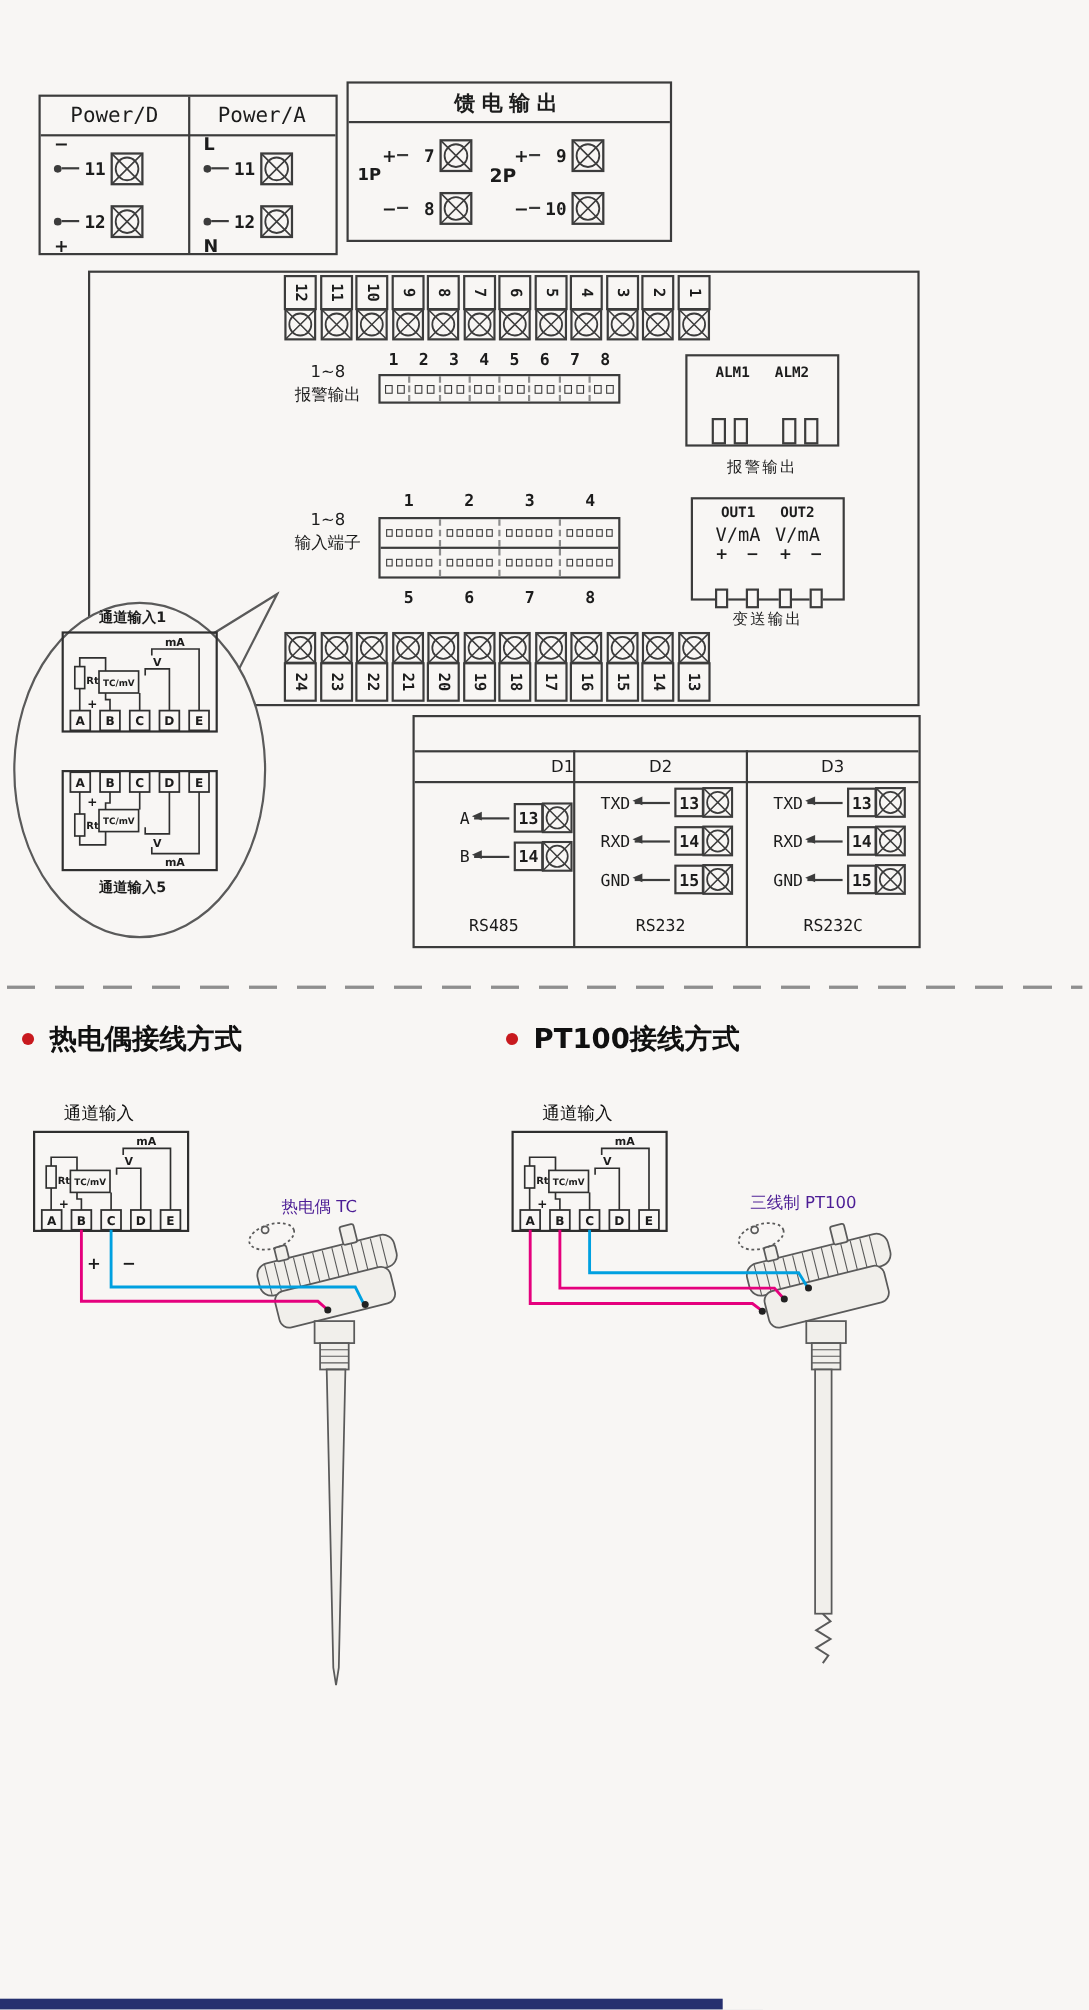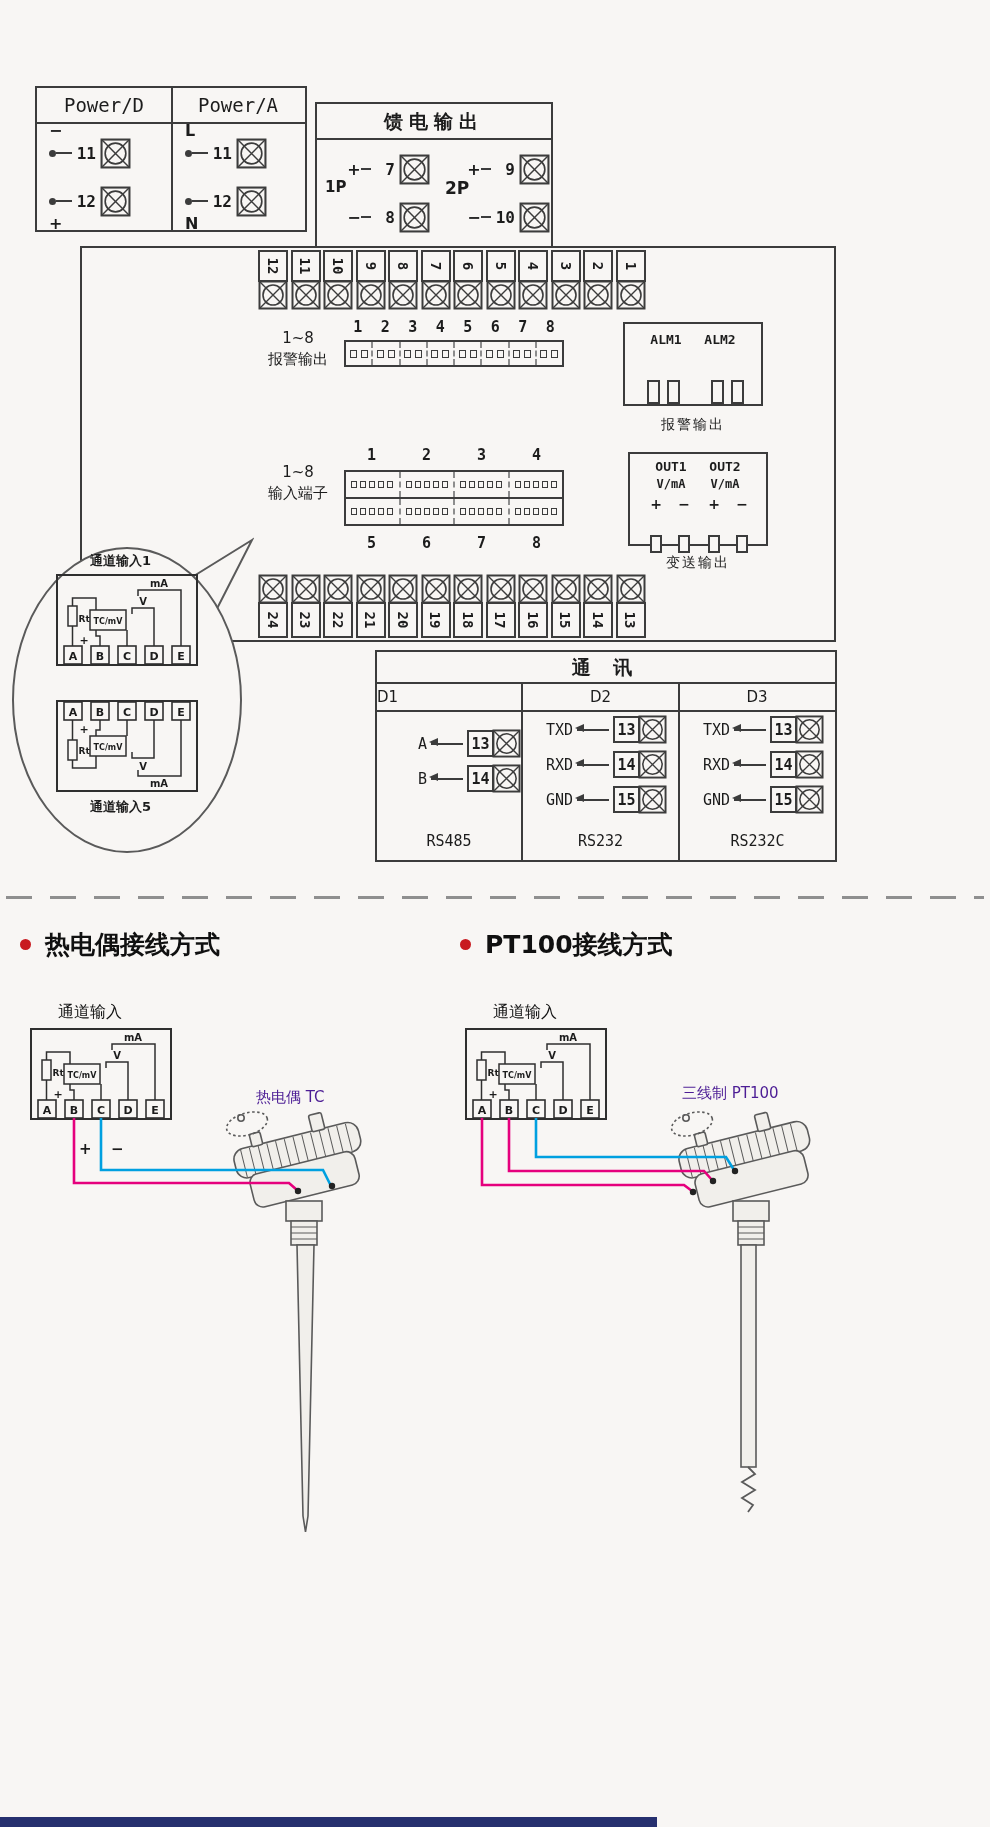--- a/index.html
+++ b/index.html
@@ -117,21 +117,21 @@
         <span class="pwire"></span>
       <span class="pnum">12</span>
       <svg class="screw" width="31" height="31" viewBox="0 0 30 30">
           <rect x="1.5" y="1.5" width="27" height="27" stroke="#3c3c3c" stroke-width="2" fill="none"></rect>
           <circle cx="15" cy="15" r="10" stroke="#3c3c3c" stroke-width="1.6" fill="none"></circle>
           <path d="M2,2 L28,28 M28,2 L2,28" stroke="#3c3c3c" stroke-width="1.4" fill="none"></path>
         </svg>
     </div>
   </div>
 
-  <div class="frame" style="left:315px;top:102px;width:238px;height:146px;">
+  <div class="frame" style="left:315px;top:74px;width:296px;height:146px;">
     <div class="hline" style="left:0;right:0;top:34px;"></div>
     <div class="abs" style="left:0;right:0;top:5px;text-align:center;font-size:19px;font-weight:bold;letter-spacing:6px;">馈电输出</div>
     <div class="abs" style="left:8px;top:74px;font-size:15px;font-weight:bold;">1P</div>
     <div class="abs" style="left:128px;top:74px;font-size:17px;font-weight:bold;">2P</div>
 
     <div class="frow" style="left:30px;top:48px;">
       <span class="fsign">+</span>
         <span class="fwire"></span>
       <span class="pnum">7</span>
       <svg class="screw" width="31" height="31" viewBox="0 0 30 30">
@@ -446,21 +446,21 @@
         <div>6</div>
         <div>7</div>
         <div>8</div>
       </div>
 
     <div class="frame" style="left:546px;top:204px;width:140px;height:94px;">
       <div class="alm-names" style="top:5px;">
         <span>OUT1</span>
         <span>OUT2</span>
       </div>
-      <div class="alm-names" style="top:23px;font-size:12px;font-weight:bold;">
+      <div class="alm-names" style="top:23px;font-size:17px;font-weight:normal;">
         <span>V/mA</span>
         <span>V/mA</span>
       </div>
       <div class="osign" style="left:18px;">+</div>
       <div class="osign" style="left:46px;">−</div>
       <div class="osign" style="left:76px;">+</div>
       <div class="osign" style="left:104px;">−</div>
       <div class="obox" style="left:20px;"></div>
       <div class="obox" style="left:48px;"></div>
       <div class="obox" style="left:78px;"></div>
@@ -666,23 +666,22 @@
         <text x="42" y="19.5">B</text>
         <text x="69" y="19.5">C</text>
         <text x="96" y="19.5">D</text>
         <text x="123" y="19.5">E</text>
       </g>
     </svg>
   </div>
   <div class="abs" style="left:90px;top:798px;font-size:13px;font-weight:bold;">通道输入5</div>
 
   <div class="frame" style="left:375px;top:650px;width:462px;height:212px;">
-    <div class="abs" style="left:0;right:0;top:3px;text-align:center;font-size:19px;font-weight:bold;letter-spacing:8px;">通  讯</div>
     <div class="hline" style="left:0;right:0;top:30px;"></div>
-    <div class="abs" style="left:0;top:36px;width:145px;text-align:left;font-size:15px;">D1</div>
+    <div class="abs" style="left:0;top:36px;width:145px;text-align:right;font-size:15px;">D1</div>
     <div class="abs" style="left:145px;top:36px;width:157px;text-align:center;font-size:15px;">D2</div>
     <div class="abs" style="left:302px;top:36px;width:156px;text-align:center;font-size:15px;">D3</div>
     <div class="hline" style="left:0;right:0;top:58px;"></div>
     <div class="vline" style="left:144px;top:30px;bottom:0;"></div>
     <div class="vline" style="left:301px;top:30px;bottom:0;"></div>
 
     <div class="ccol" style="left:0;top:60px;width:144px;">
       <div style="padding-top:14px;">
 
       <div class="crow">

